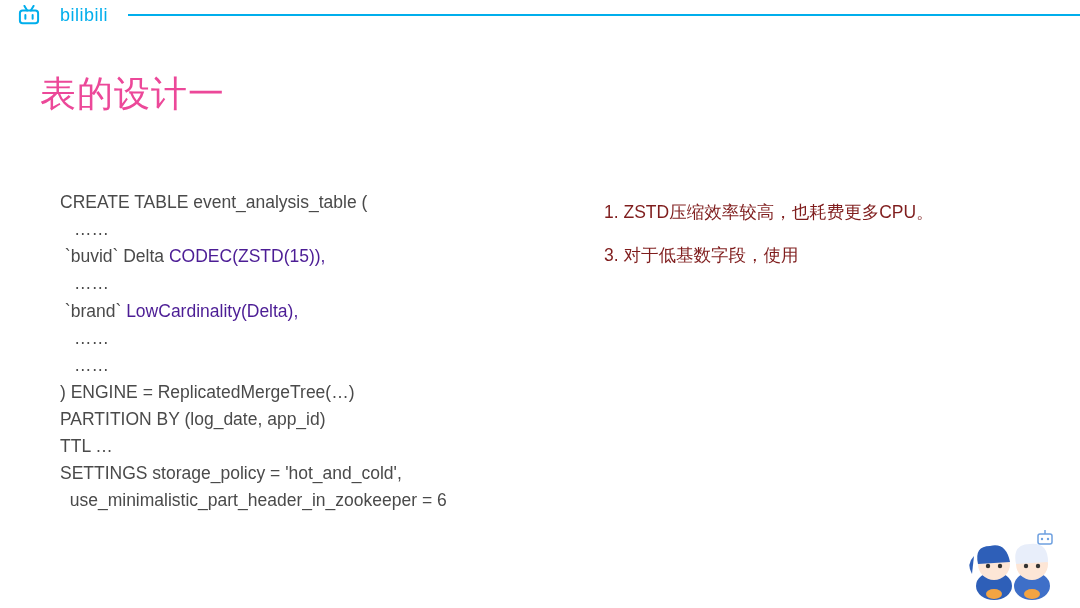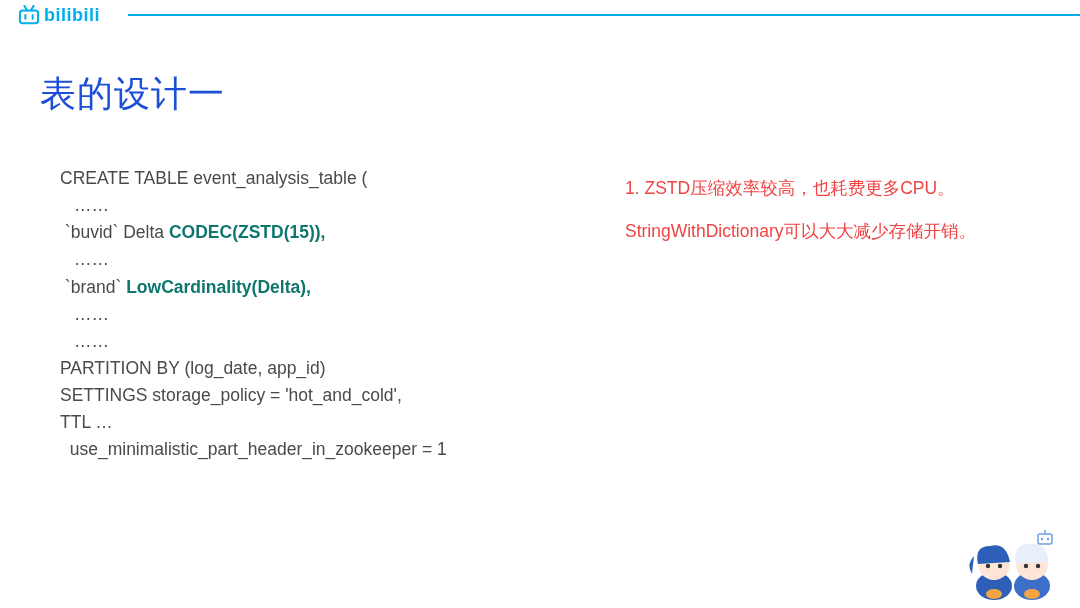--- a/index.html
+++ b/index.html
@@ -22,62 +22,62 @@
       position: absolute;
       left: 128px;
       right: 0;
       top: 14px;
       height: 2px;
       background: #00AEEC;
     }
     .logo {
       display: flex;
       align-items: center;
-      gap: 4px;
+      gap: 20px;
       color: #00AEEC;
-      font-weight: 700;
+      font-weight: 400;
       font-size: 18px;
       letter-spacing: 0.5px;
       position: relative;
       z-index: 2;
     }
     .logo-icon {
       width: 22px;
       height: 20px;
       position: relative;
     }
     .logo-icon svg { width: 100%; height: 100%; }
     .slide-title {
       font-size: 36px;
       font-weight: 400;
-      color: #1d4ed8;
+      color: #ec4899;
       margin: 40px 0 0 40px;
       letter-spacing: 1px;
     }
     .content {
       display: flex;
-      margin-top: 46px;
+      margin-top: 70px;
       padding-left: 60px;
-      gap: 60px;
+      gap: 39px;
     }
     .code-col {
       flex: 0 0 505px;
       font-size: 17.5px;
       line-height: 1.55;
       color: #4a4a4a;
       font-family: "Microsoft YaHei", "PingFang SC", Arial, sans-serif;
     }
     .code-col .line { white-space: pre; }
     .code-col .indent { padding-left: 14px; }
-    .code-col .orange { color: #0f766e; font-weight: bold; }
+    .code-col .orange { color: #4c1d95; }
     .notes-col {
       flex: 1;
       font-size: 17.5px;
       line-height: 2.45;
-      color: #ef4444;
+      color: #7f1d1d;
       padding-right: 63px;
       padding-top: 2px;
     }
     .notes-col p { margin: 0; }
     .mascot {
       position: absolute;
       right: 8px;
       bottom: 2px;
       width: 120px;
       height: 90px;
@@ -107,29 +107,30 @@
 
 <div class="content">
   <div class="code-col">
     <div class="line">CREATE TABLE event_analysis_table (</div>
     <div class="line indent">……</div>
     <div class="line"><span> `buvid` Delta </span><span class="orange">CODEC(ZSTD(15)),</span></div>
     <div class="line indent">……</div>
     <div class="line"><span> `brand` </span><span class="orange">LowCardinality(Delta),</span></div>
     <div class="line indent">……</div>
     <div class="line indent">……</div>
+    <div class="line">) ENGINE = ReplicatedMergeTree(…)</div>
     <div class="line">PARTITION BY (log_date, app_id)</div>
+    <div class="line">TTL …</div>
     <div class="line">SETTINGS storage_policy = 'hot_and_cold',</div>
-    <div class="line">TTL …</div>
-    <div class="line">  use_minimalistic_part_header_in_zookeeper = 1</div>
+    <div class="line">  use_minimalistic_part_header_in_zookeeper = 6</div>
   </div>
 
   <div class="notes-col">
     <p>1. ZSTD压缩效率较高，也耗费更多CPU。</p>
-    <p>StringWithDictionary可以大大减少存储开销。</p>
+    <p>3. 对于低基数字段，使用</p>
   </div>
 </div>
 
 <div class="mascot">
   <svg viewBox="0 0 120 90">
 
     <g>
       <ellipse cx="42" cy="70" rx="18" ry="14" fill="#2E5FB8"></ellipse>
       <circle cx="42" cy="48" r="16" fill="#FDE6D6"></circle>
       <path d="M26 48 Q22 30 38 30 Q54 26 58 46" fill="#2E5FB8"></path>

